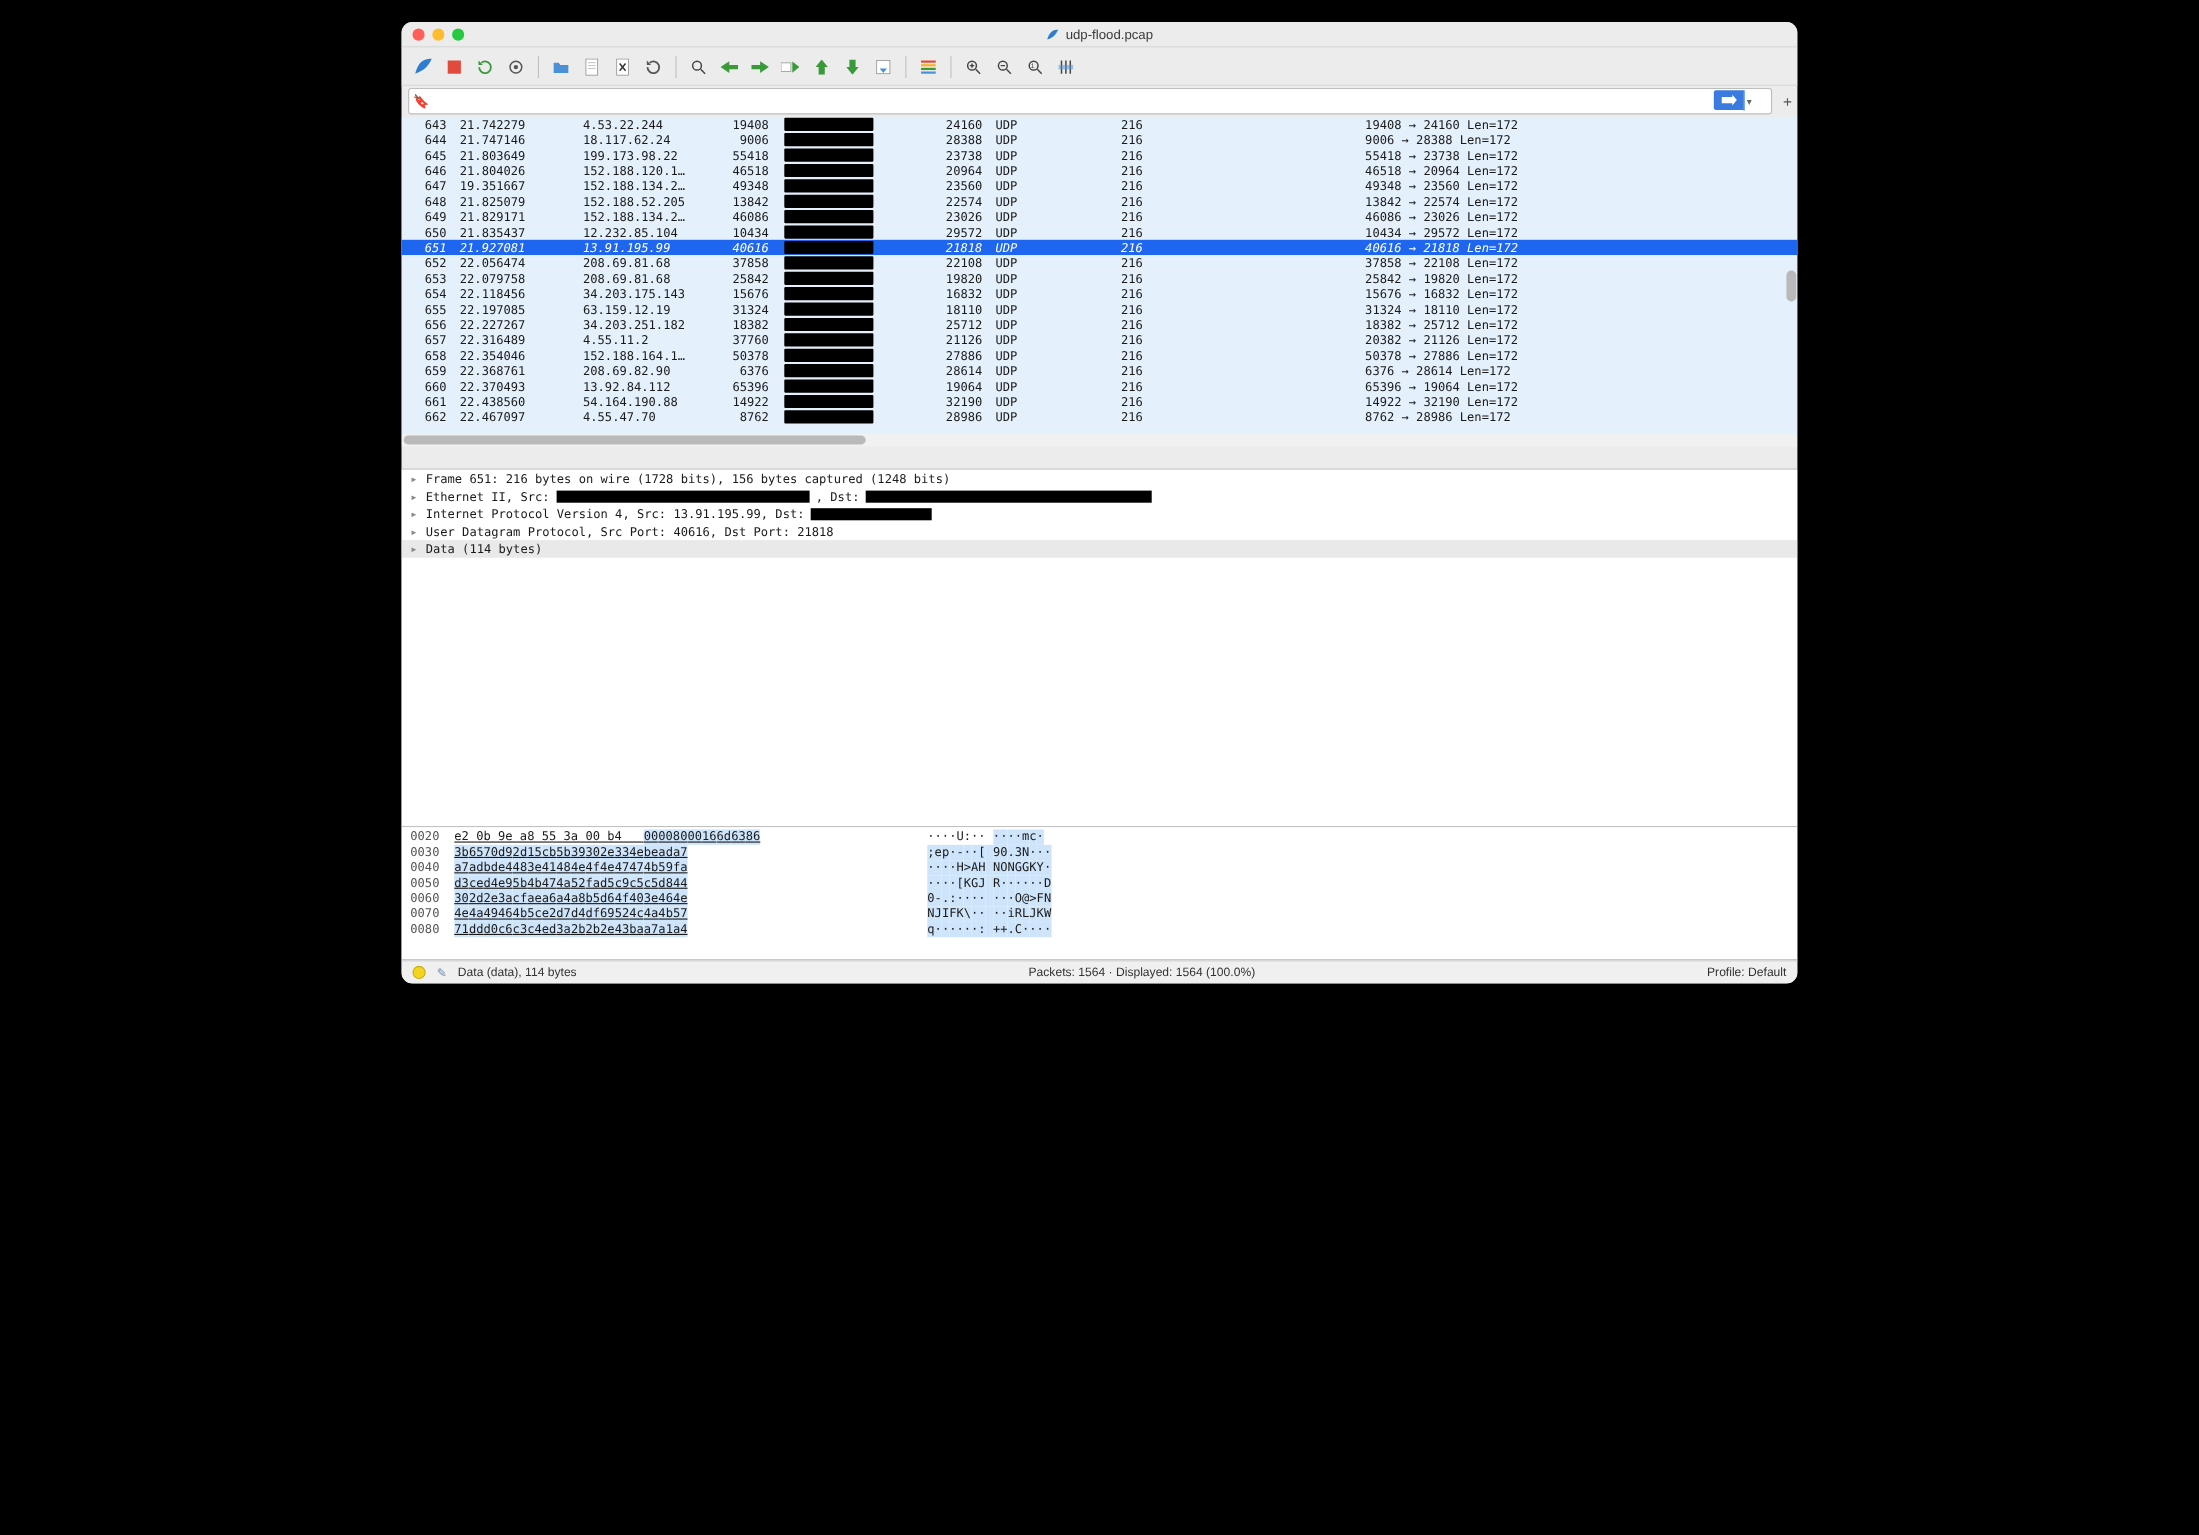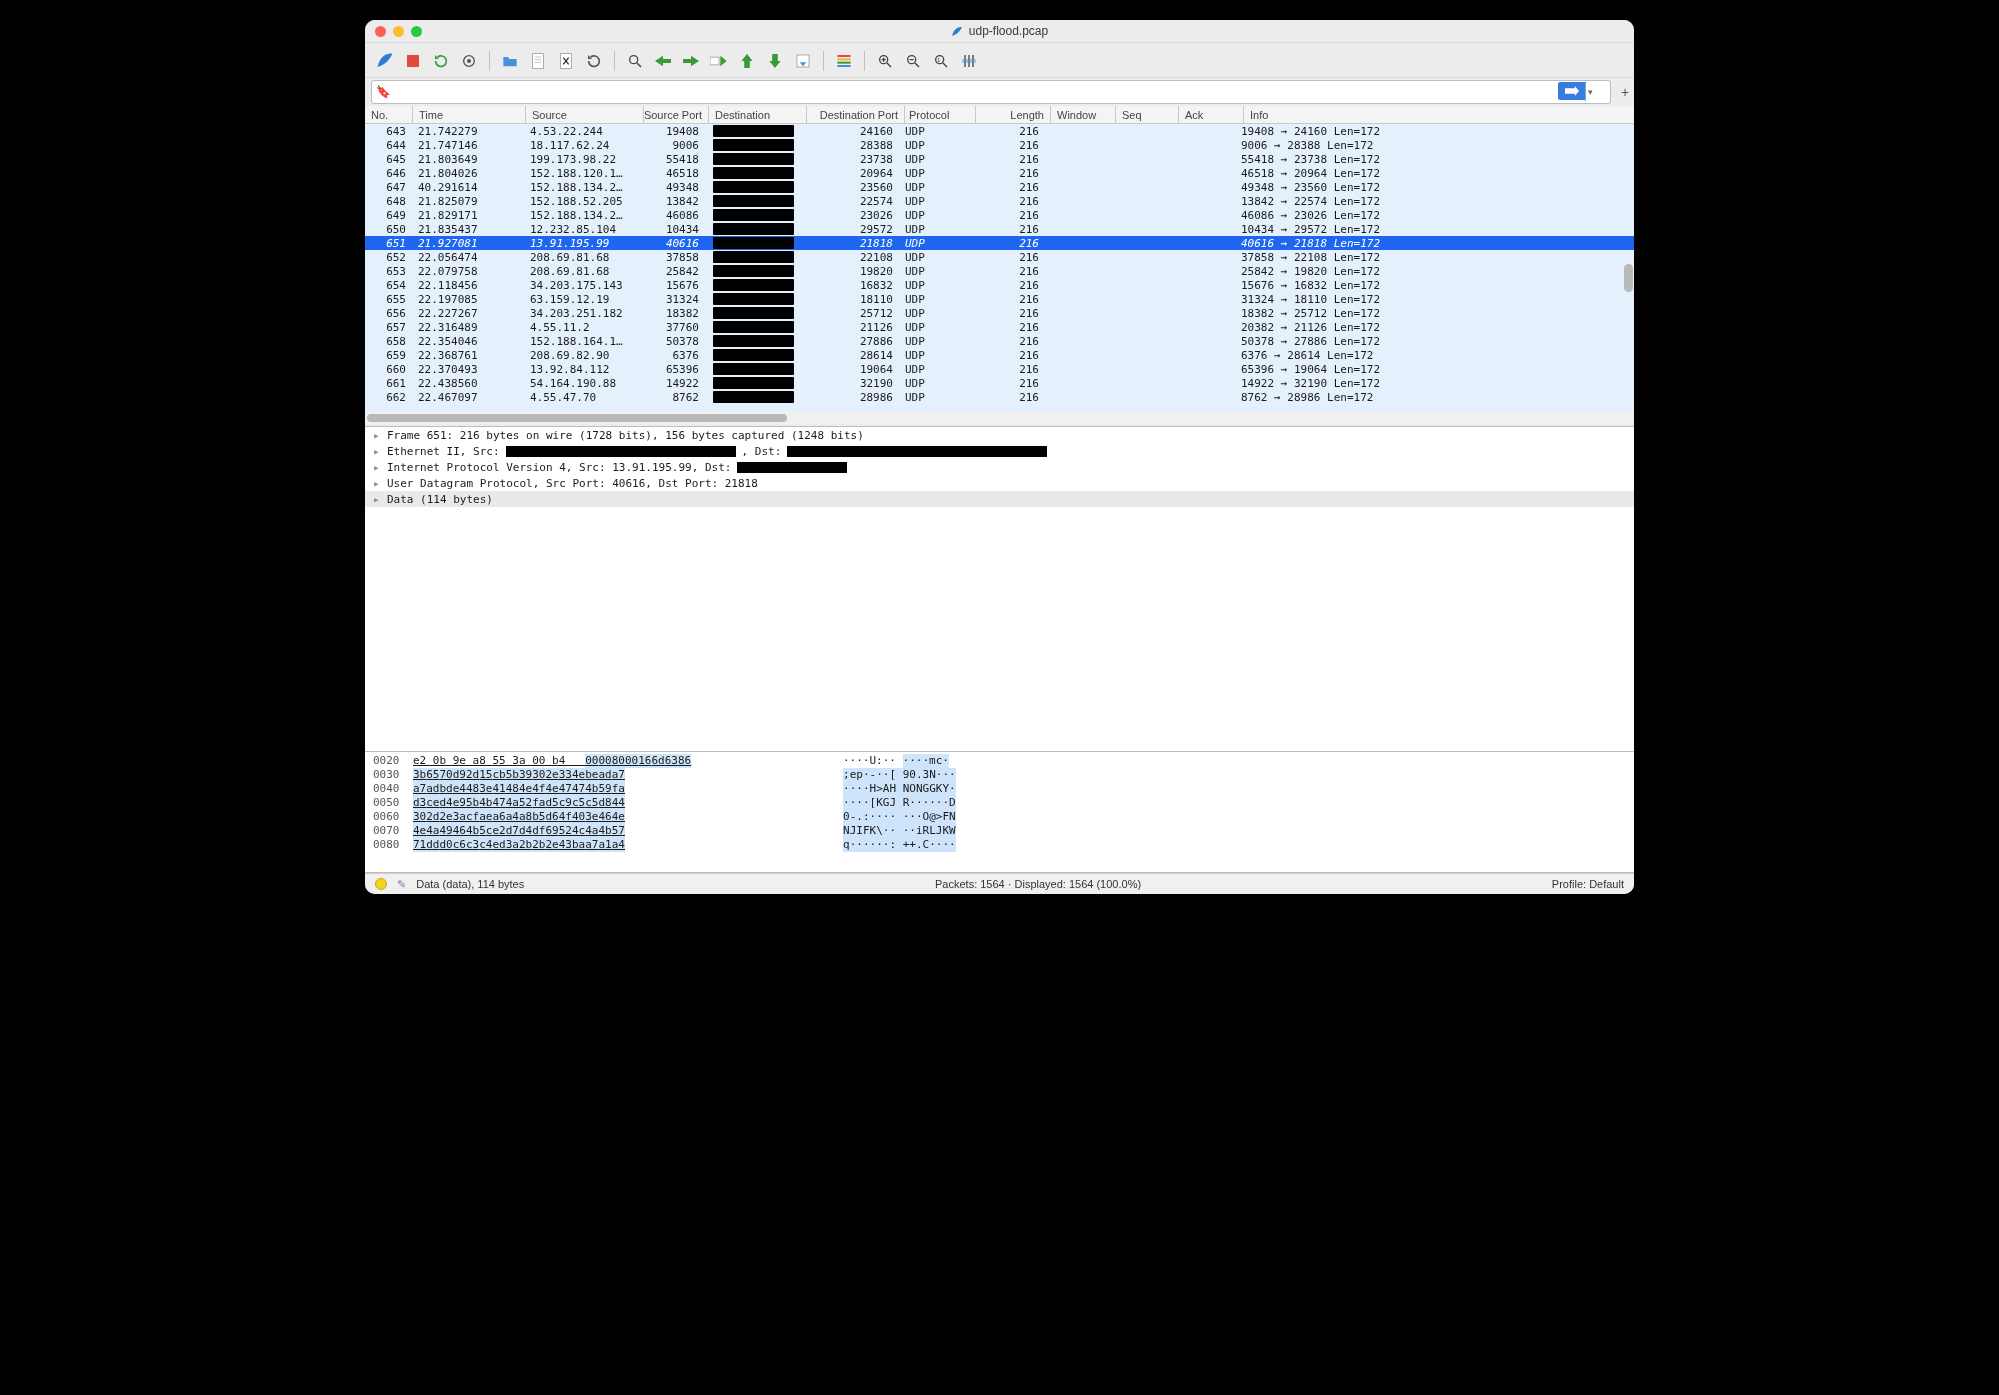--- a/index.html
+++ b/index.html
@@ -240,34 +240,20 @@
             <svg width="14" height="10" viewBox="0 0 20 14">
               <path fill="#fff" d="M0 3h14V0l6 7-6 7v-3H0z"></path>
             </svg>
           </div>
       <span class="dd">▾</span>
     </div>
     <span style="font-size:14px;color:#555;width:12px;text-align:center;">+</span>
     </div>
 
     <div class="grid" style="height:320px;">
-      <div class="grid-head">
-        <div class="gh c-no">No.</div>
-        <div class="gh c-time">Time</div>
-        <div class="gh c-src">Source</div>
-        <div class="gh c-sport">Source Port</div>
-        <div class="gh c-dst">Destination</div>
-        <div class="gh c-dport">Destination Port</div>
-        <div class="gh c-proto">Protocol</div>
-        <div class="gh c-len">Length</div>
-        <div class="gh c-win">Window</div>
-        <div class="gh c-seq">Seq</div>
-        <div class="gh c-ack">Ack</div>
-        <div class="gh c-info">Info</div>
-      </div>
       <div class="grid-body" id="grid-body">
         <div class="vscroll">
             <div class="vthumb"></div>
           </div>
       <div class="row">
             <div class="cell c-noval">643</div>
             <div class="cell c-time">21.742279</div>
             <div class="cell c-src">4.53.22.244</div>
             <div class="cell c-sport">19408</div>
             <div class="cell c-dst">
@@ -324,21 +310,21 @@
             <div class="cell c-dport">20964</div>
             <div class="cell c-proto">UDP</div>
             <div class="cell c-len">216</div>
             <div class="cell c-win"></div>
             <div class="cell c-seq"></div>
             <div class="cell c-ack"></div>
             <div class="cell c-info">46518 → 20964 Len=172</div>
           </div>
           <div class="row">
             <div class="cell c-noval">647</div>
-            <div class="cell c-time">40.291614</div>
+            <div class="cell c-time">19.351667</div>
             <div class="cell c-src">152.188.134.2…</div>
             <div class="cell c-sport">49348</div>
             <div class="cell c-dst">
               <div class="black"></div>
             </div>
             <div class="cell c-dport">23560</div>
             <div class="cell c-proto">UDP</div>
             <div class="cell c-len">216</div>
             <div class="cell c-win"></div>
             <div class="cell c-seq"></div>

